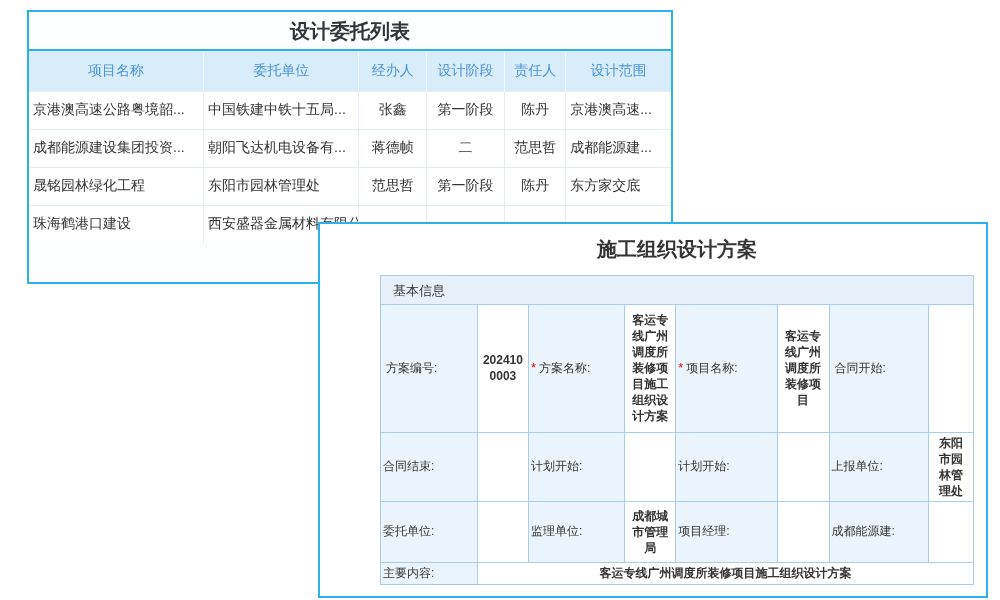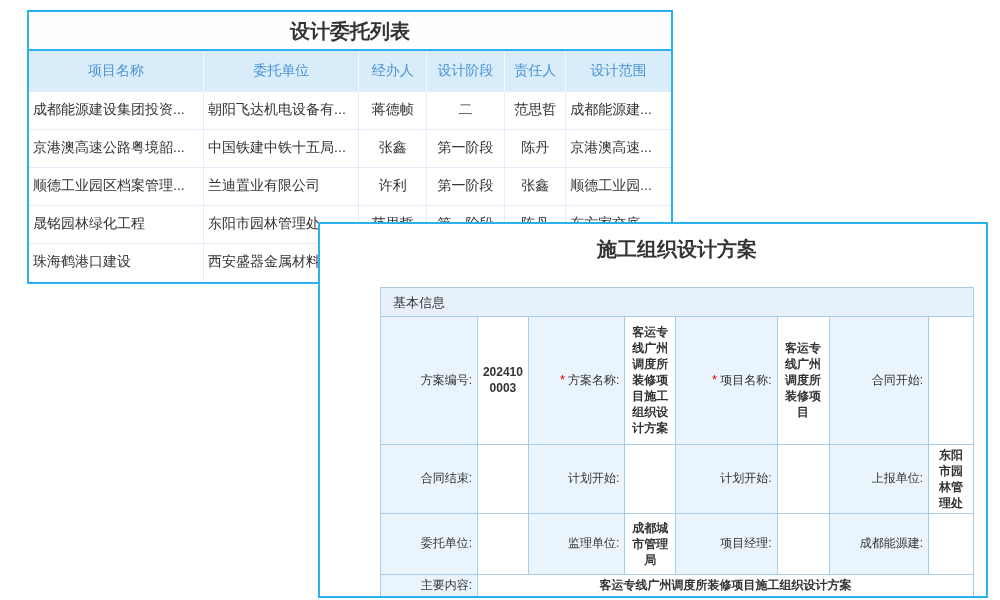--- a/index.html
+++ b/index.html
@@ -36,37 +36,37 @@
   
   .form-panel {
     position: absolute; left: 318px; top: 222px; width: 670px; height: 376px;
     background: #ffffff; border: 2px solid #2bb1ec; z-index: 10; overflow: hidden; padding-left: 48px;
   }
   .form-title {
     height: 47px; line-height: 50px; text-align: center;
     font-size: 20px; font-weight: bold; color: #333333;
   }
   .inner-box {
-    margin: 16px 12px 5px 12px; border: 1px solid #a9cde9; background: #ffffff;
+    margin: 4px 12px 5px 12px; border: 1px solid #a9cde9; background: #ffffff;
   }
   .section-bar {
     height: 29px; line-height: 29px; padding-left: 12px;
     background: #e6f1fb; border-bottom: 1px solid #a9cde9;
     font-size: 13px; color: #333333;
   }
   table.form-table { width: 100%; border-collapse: collapse; table-layout: fixed; }
   table.form-table td {
     border: 1px solid #a9cde9; font-size: 12px; color: #333333;
     vertical-align: middle; overflow: hidden;
   }
   table.form-table tr td:first-child { border-left: none; }
   table.form-table tr td:last-child { border-right: none; }
   table.form-table tr:first-child td { border-top: none; }
   table.form-table tr:last-child td { border-bottom: none; }
-  td.lbl { background: #eaf4fd; text-align: right; padding: 2px 5px 2px 2px; }
+  td.lbl { background: #eaf4fd; padding: 2px 5px 2px 2px; }
   td.val { background: #ffffff; text-align: center; padding: 2px 4px;
            word-break: break-all; line-height: 16px; font-weight: bold; }
   .req { color: #e60000; margin-right: 3px; font-size: 13px; }
   tr.r1 td { height: 127px; }
   tr.r2 td { height: 66px; }
   tr.r3 td { height: 61px; }
   tr.r4 td { height: 21px; }
 </style>
 </head>
 <body>
@@ -87,42 +87,34 @@
         <th>项目名称</th>
         <th>委托单位</th>
         <th>经办人</th>
         <th>设计阶段</th>
         <th>责任人</th>
         <th>设计范围</th>
       </tr>
     </thead>
     <tbody>
       <tr>
-        <td class="al link">成都能源建设集团投资...</td>
-        <td class="al">朝阳飞达机电设备有...</td>
-        <td class="ac link">蒋德帧</td>
-        <td class="ac">二</td>
-        <td class="ac link">范思哲</td>
-        <td class="al">成都能源建...</td>
-      </tr>
-      <tr>
         <td class="al link">京港澳高速公路粤境韶...</td>
         <td class="al">中国铁建中铁十五局...</td>
         <td class="ac link">张鑫</td>
         <td class="ac">第一阶段</td>
         <td class="ac link">陈丹</td>
         <td class="al">京港澳高速...</td>
       </tr>
       <tr>
-        <td class="al link">顺德工业园区档案管理...</td>
-        <td class="al">兰迪置业有限公司</td>
-        <td class="ac link">许利</td>
-        <td class="ac">第一阶段</td>
-        <td class="ac link">张鑫</td>
-        <td class="al">顺德工业园...</td>
+        <td class="al link">成都能源建设集团投资...</td>
+        <td class="al">朝阳飞达机电设备有...</td>
+        <td class="ac link">蒋德帧</td>
+        <td class="ac">二</td>
+        <td class="ac link">范思哲</td>
+        <td class="al">成都能源建...</td>
       </tr>
       <tr>
         <td class="al link">晟铭园林绿化工程</td>
         <td class="al">东阳市园林管理处</td>
         <td class="ac link">范思哲</td>
         <td class="ac">第一阶段</td>
         <td class="ac link">陈丹</td>
         <td class="al">东方家交底</td>
       </tr>
       <tr>

